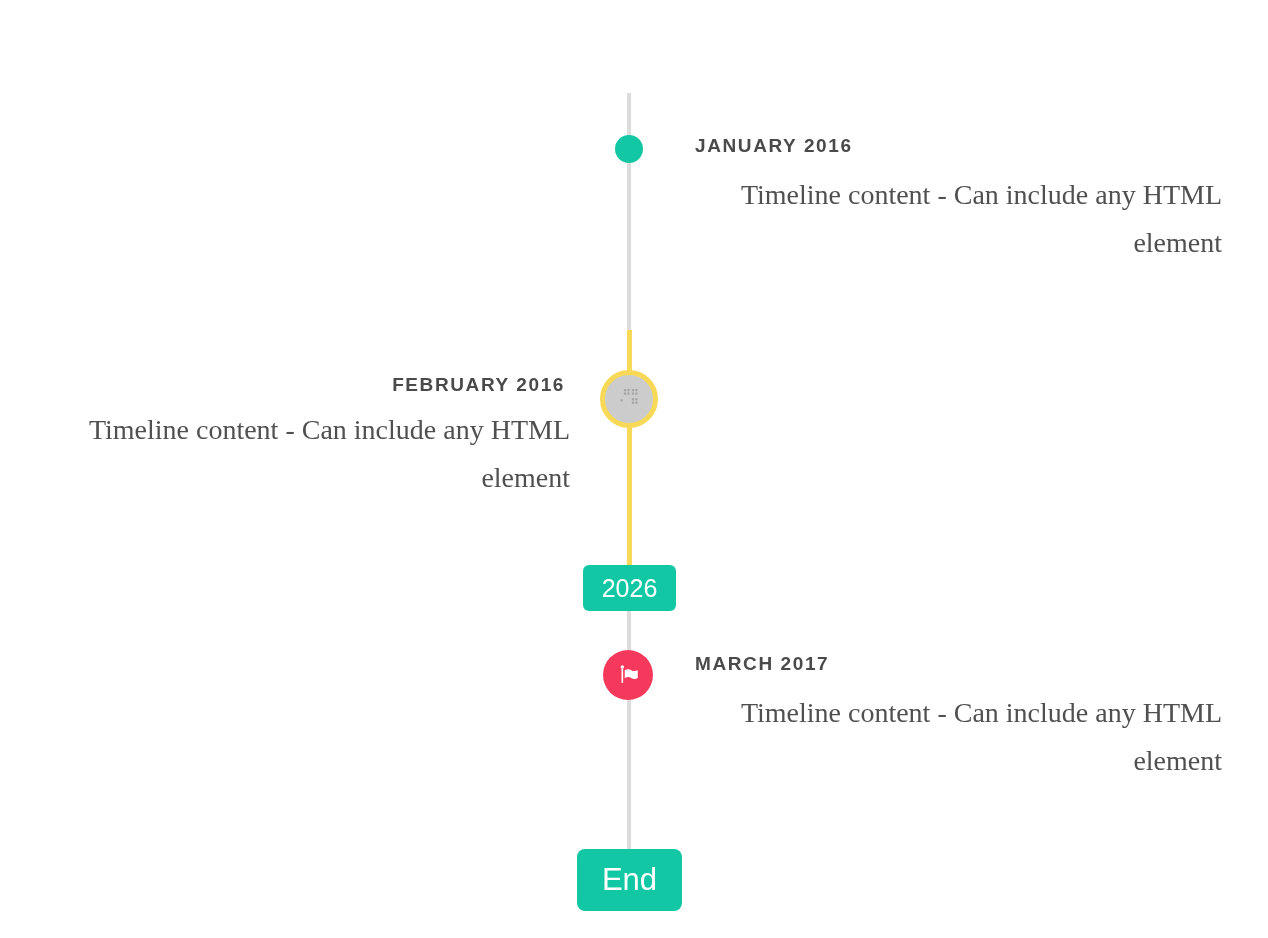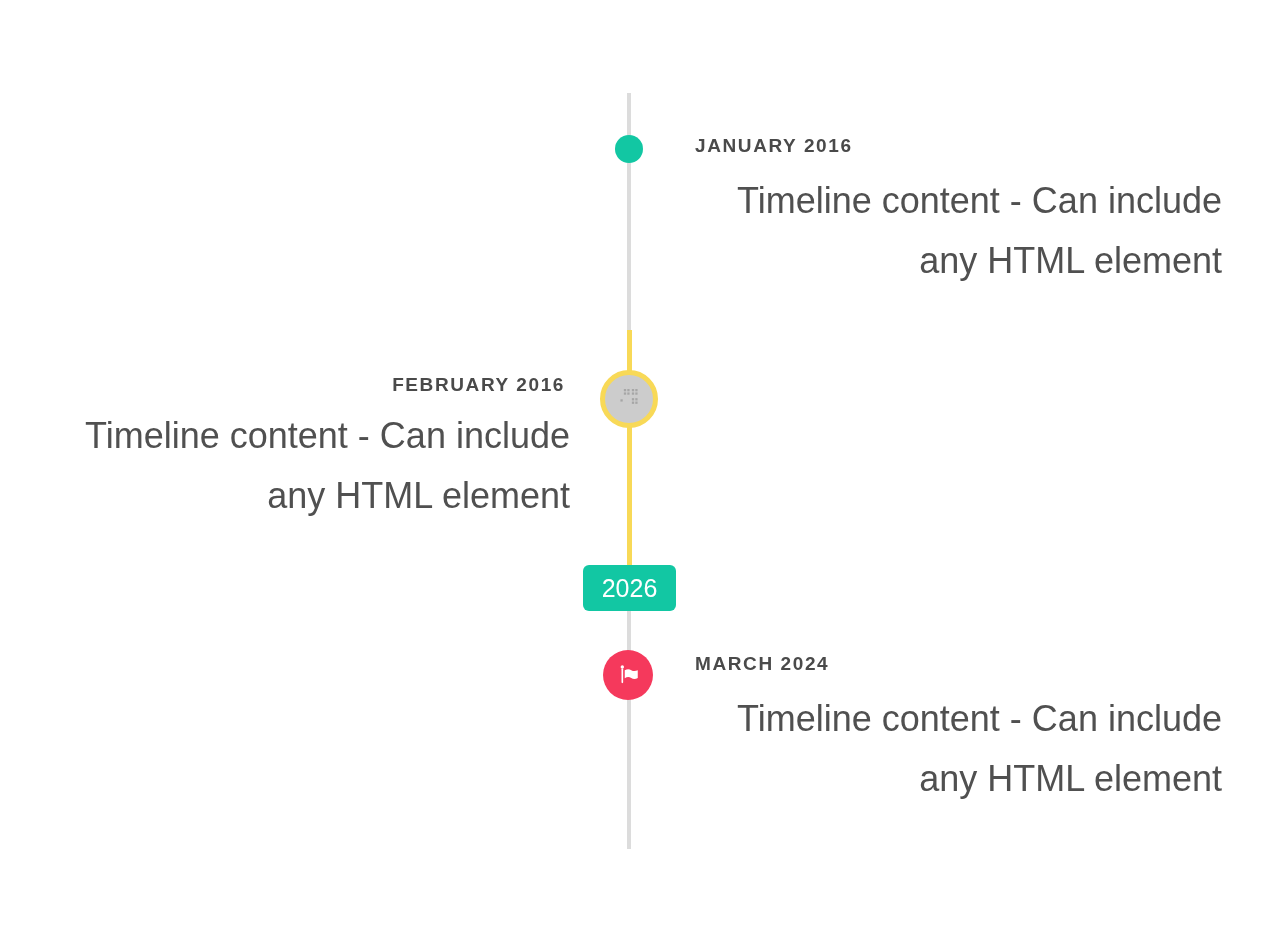--- a/index.html
+++ b/index.html
@@ -49,21 +49,21 @@
 
   
   .event-title {
     position: absolute;
     font-size: 19px; font-weight: 700; letter-spacing: 1.6px;
     color: #4a4a4a; line-height: 22px; white-space: nowrap;
   }
   .event-content {
     position: absolute;
     width: 527px;
-    font-size: 36px; color: #505050; line-height: 60px;
+    font-size: 28px; color: #505050; line-height: 48px; font-family: Liberation Serif, serif;
   }
   .right-col { left: 695px; text-align: right; }
   .left-col  { left: 43px;  text-align: right; }
 
   .t-jan { top: 135px; }
   .c-jan { top: 171px; }
   .t-feb { top: 374px; right: 703px; left: auto; }
   .c-feb { top: 406px; }
   .t-mar { top: 653px; }
   .c-mar { top: 689px; }
@@ -111,17 +111,18 @@
     <span>
       <svg viewBox="0 0 32 32">
         <g fill="#ffffff">
           <circle cx="9" cy="6.2" r="2.1"></circle>
           <rect x="8" y="8" width="2" height="18" rx="1"></rect>
           <path d="M12 10.2 C15 8.4 17.5 8.4 20 10 C22.5 11.6 25 11.6 28 10.2 L28 19.8 C25 21.3 22.5 21.3 20 19.7 C17.5 18.1 15 18.1 12 19.9 Z"></path>
         </g>
       </svg>
     </span>
   </div>
-  <div class="event-title right-col t-mar">MARCH 2024</div>
+  <div class="event-title right-col t-mar">MARCH 2017</div>
   <div class="event-content right-col c-mar">Timeline content - Can include any HTML element</div>
 
+  <div class="badge badge-end">End</div>
 
 </div>
 
 </body></html>

